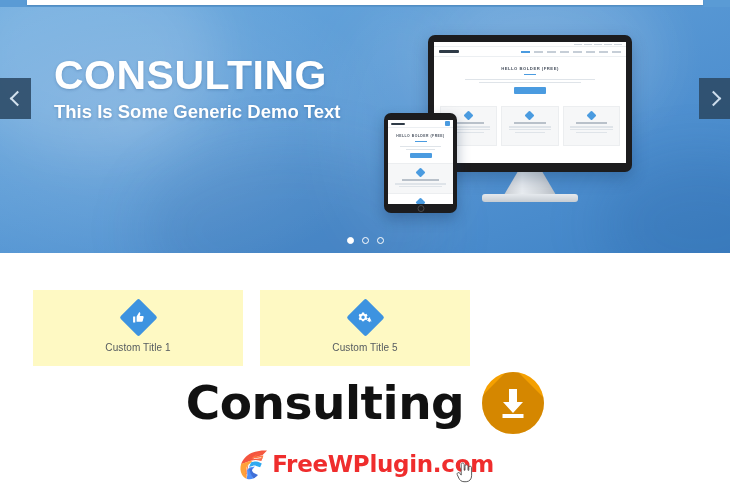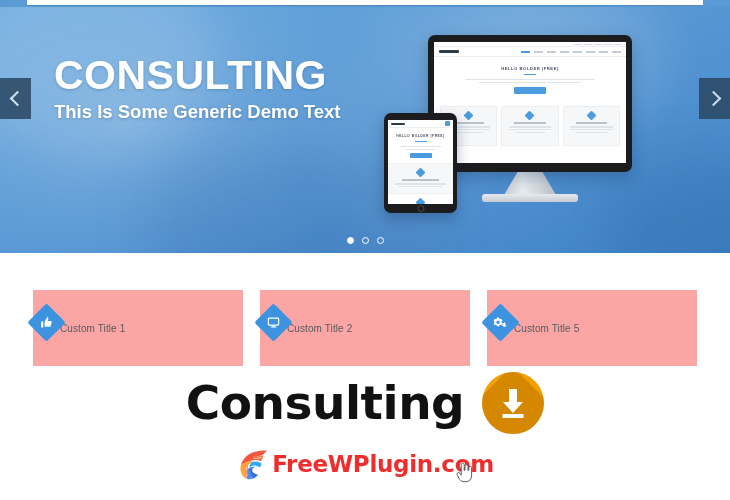--- a/index.html
+++ b/index.html
@@ -280,24 +280,25 @@
     left: 33px;
     top: 290px;
     width: 664px;
     height: 76px;
     display: flex;
     gap: 17px;
   }
   .feature-card {
     width: 210px;
     height: 76px;
-    background: #fca5a5;
-    display: flex;
-    flex-direction: row;
+    background: #fef9c3;
+    display: flex;
+    flex-direction: column;
     align-items: center;
+    justify-content: center;
     box-sizing: border-box;
     cursor: pointer;
   }
   .diamond {
     width: 27px;
     height: 27px;
     background: #3d93e0;
     transform: rotate(45deg);
     border-radius: 2px;
     display: flex;
@@ -522,30 +523,20 @@
 
     <div class="feature-card">
       <div class="diamond">
         <svg width="13" height="13" viewBox="0 0 24 24" fill="#ffffff" aria-hidden="true">
           <path d="M2 10h4v11H2zM8.5 10.2l4.4-7.4c.5-.8 1.7-.6 2 .3l.3 1c.3 1 .2 2-.2 3L14.2 9h5.4c1.3 0 2.2 1.2 1.9 2.4l-1.6 6.8c-.2 1-1.1 1.8-2.2 1.8H8.5z"></path>
         </svg>
       </div>
       <div class="card-title">Custom Title 1</div>
     </div>
 
-    <div class="feature-card">
-      <div class="diamond">
-        <svg width="13" height="13" viewBox="0 0 24 24" aria-hidden="true">
-          <rect x="2.5" y="4" width="19" height="13" rx="1.6" fill="none" stroke="#ffffff" stroke-width="2.2"></rect>
-          <rect x="9" y="18.2" width="6" height="1.6" fill="#ffffff"></rect>
-          <rect x="6.5" y="19.4" width="11" height="1.8" rx="0.8" fill="#ffffff"></rect>
-        </svg>
-      </div>
-      <div class="card-title">Custom Title 2</div>
-    </div>
 
     <div class="feature-card">
       <div class="diamond">
         <svg width="14" height="14" viewBox="0 0 24 24" fill="#ffffff" aria-hidden="true">
           <path d="M9.6 2.4l.5 2.1c.6.2 1.1.5 1.6.8l2-.8 1.8 3.1-1.6 1.4c.1.3.1.6.1.9s0 .6-.1.9l1.6 1.4-1.8 3.1-2-.8c-.5.4-1 .6-1.6.8l-.5 2.1H6l-.5-2.1c-.6-.2-1.1-.5-1.6-.8l-2 .8L.1 12.2l1.6-1.4c0-.3-.1-.6-.1-.9s0-.6.1-.9L.1 7.6l1.8-3.1 2 .8c.5-.4 1-.6 1.6-.8l.5-2.1h3.6zm-1.8 5a2.9 2.9 0 100 5.8 2.9 2.9 0 000-5.8z"></path>
           <path d="M19.2 12.9l1.4.4c.2.3.4.6.5.9l-.3 1.4 1.7 1-.9 1.1-1.3-.5c-.3.2-.6.3-.9.4l-.5 1.3-1.4-.3-.1-1.4c-.3-.2-.5-.4-.7-.6l-1.4.2-.5-1.3 1.1-.8c0-.3 0-.6.1-.9l-1-1 .8-1.2 1.3.6c.3-.2.6-.3.9-.4l.5-1.3 1.4.3-.1 1.4c.3.2.5.4.7.6z"></path>
         </svg>
       </div>
       <div class="card-title">Custom Title 5</div>
     </div>

